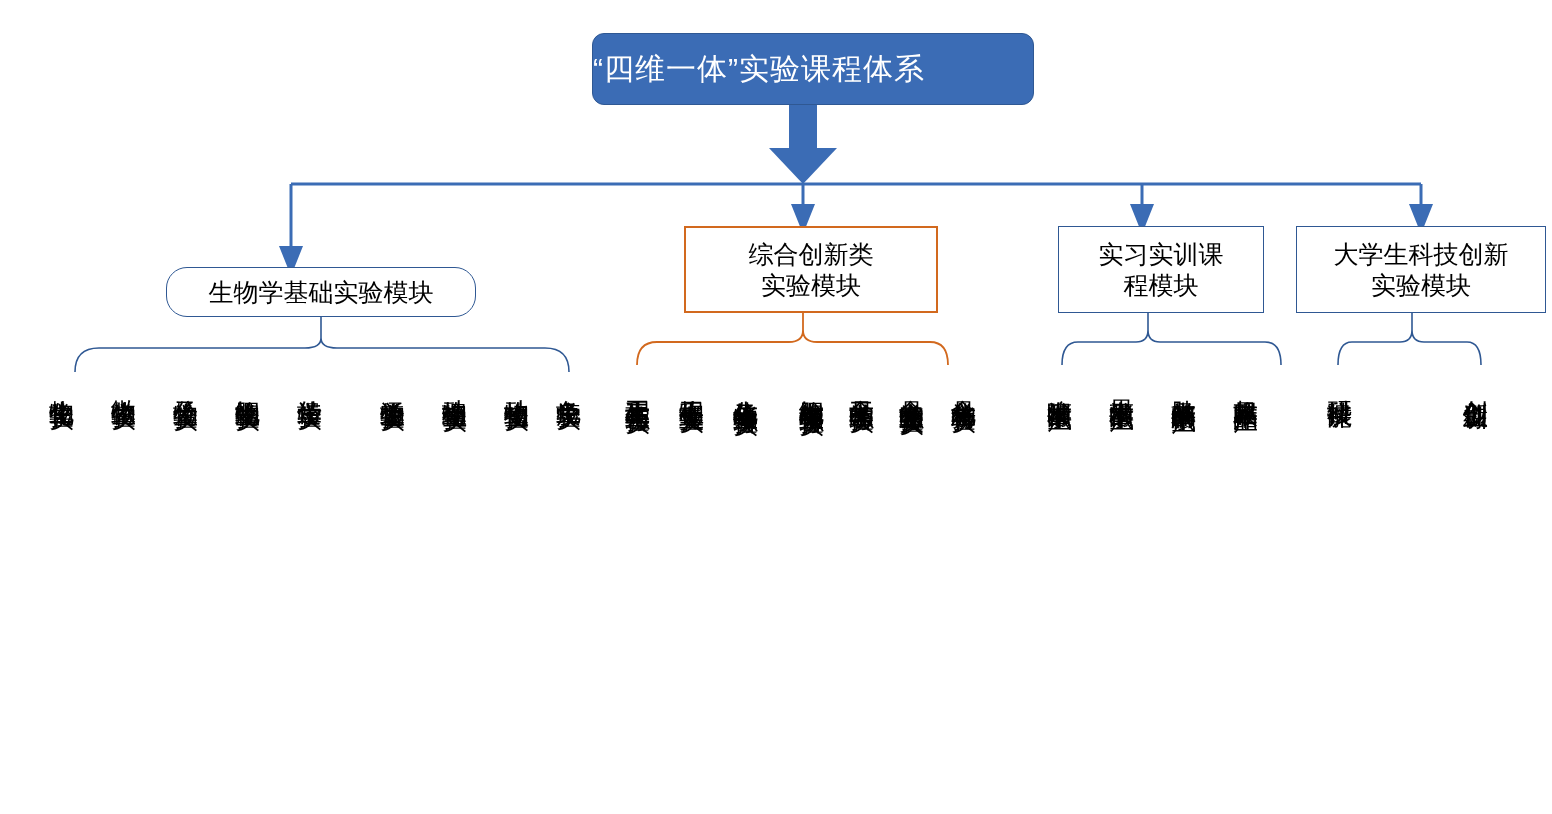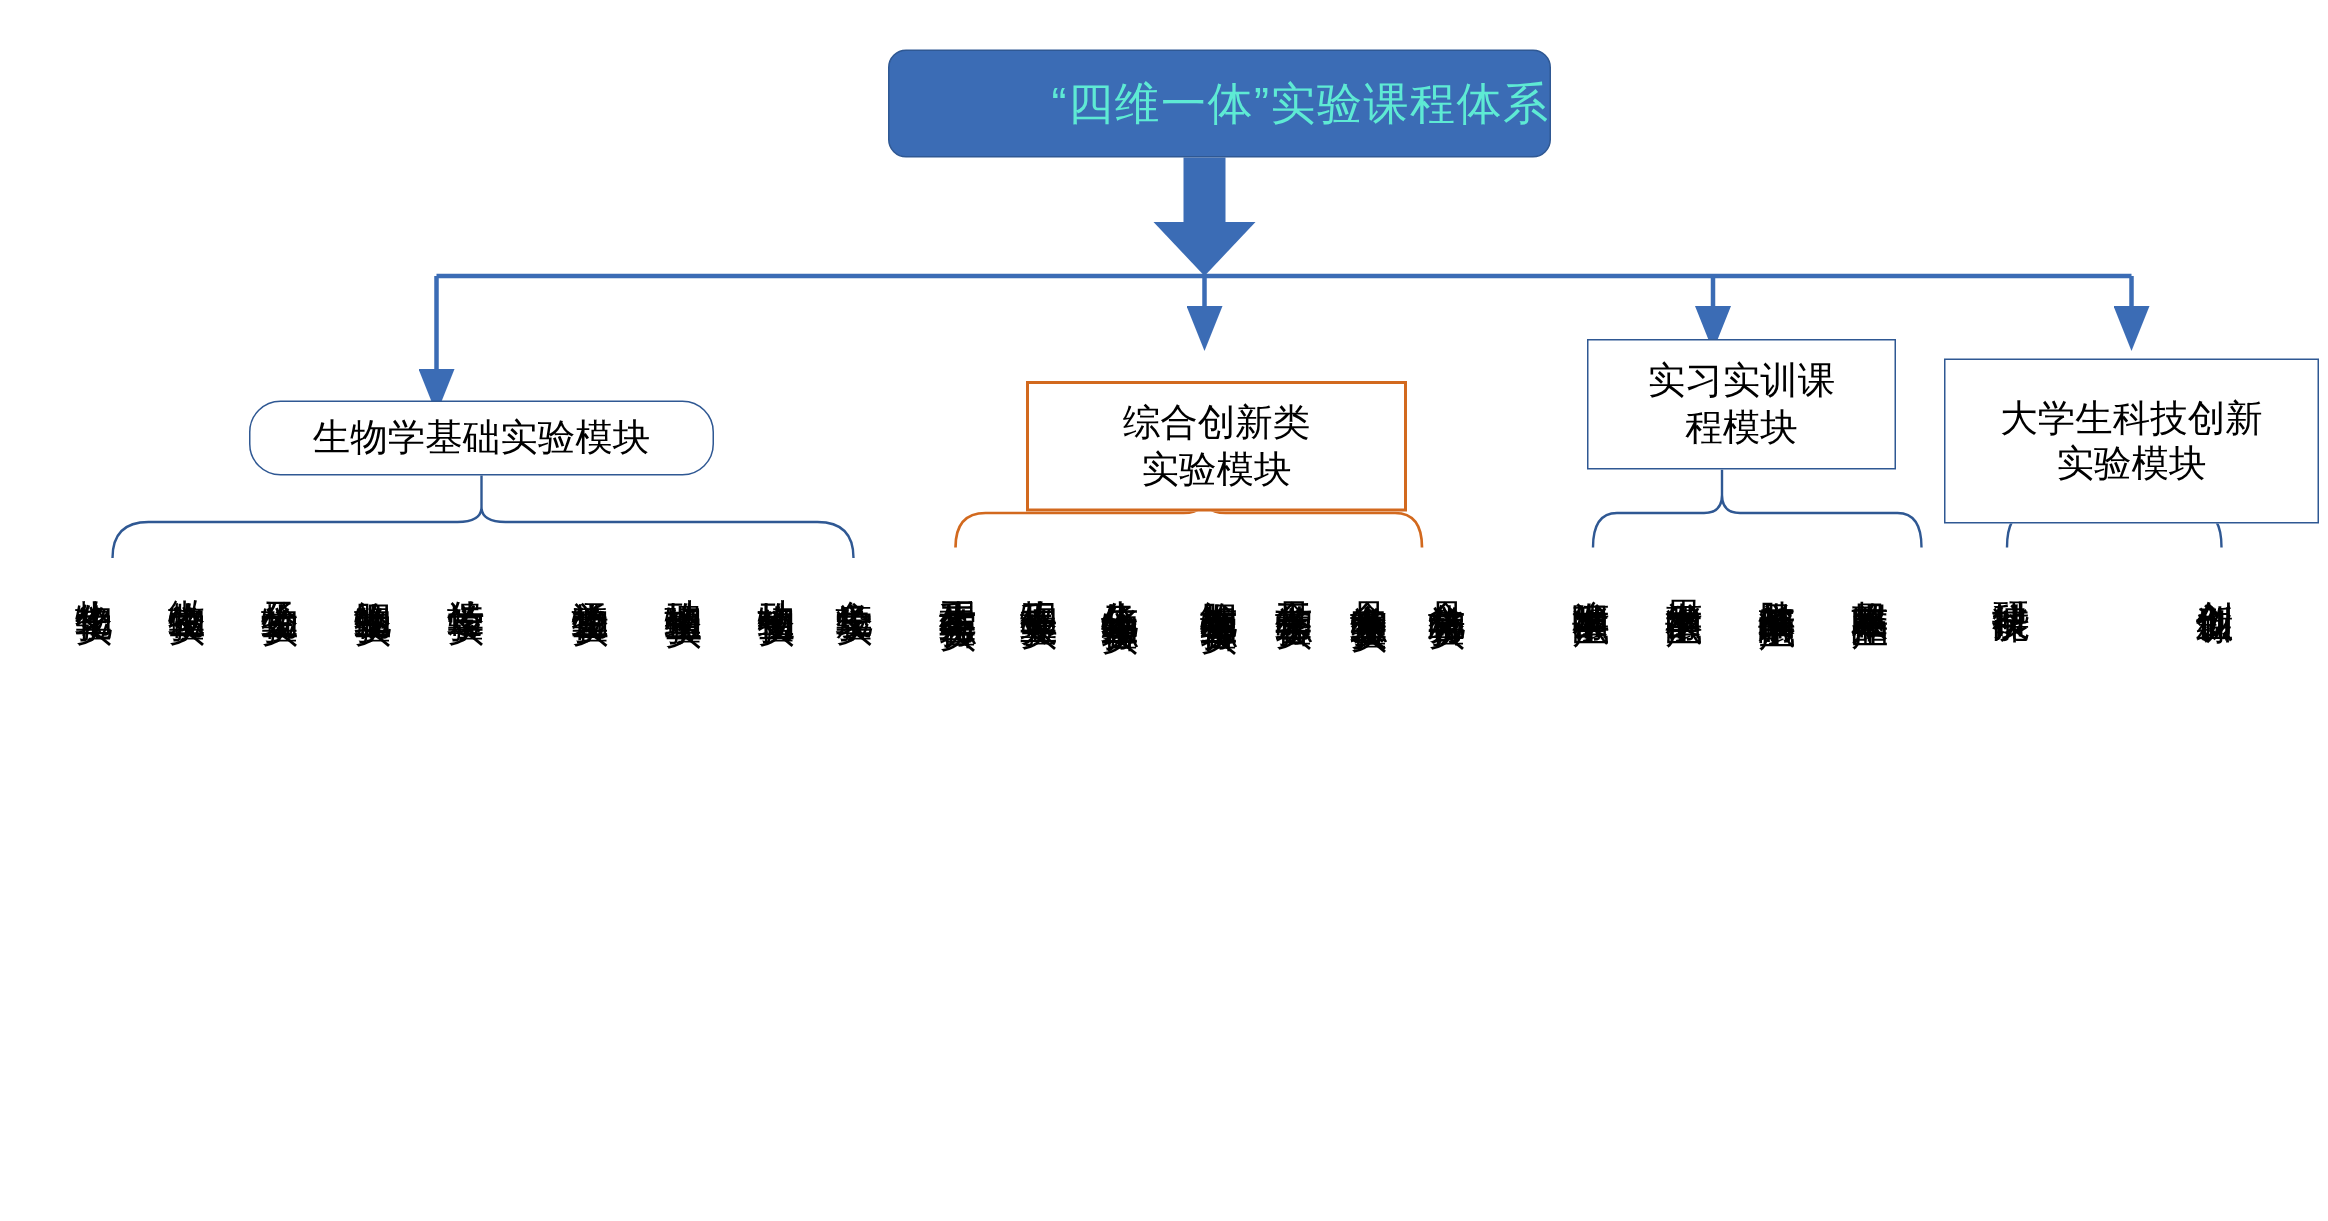--- a/index.html
+++ b/index.html
@@ -32,47 +32,47 @@
     position: absolute;
     left: 592px;
     top: 33px;
     width: 442px;
     height: 72px;
     background: #3b6cb5;
     border: 1px solid #2f5893;
     border-radius: 12px;
     display: flex;
     align-items: center;
-    justify-content: flex-end;
-    color: #5eead4;
+    justify-content: flex-start;
+    color: #ffffff;
     font-size: 30px;
     letter-spacing: 1px;
     box-sizing: border-box;
   }
 
   
   .module {
     position: absolute;
     box-sizing: border-box;
     background: #ffffff;
     display: flex;
     align-items: center;
     justify-content: center;
     text-align: center;
     font-size: 25px;
     line-height: 1.22;
     padding: 4px 6px;
   }
   .module.blue { border: 1.6px solid #2f5893; }
-  .module.orange { border: 2.4px solid #d2691e; margin-top: 28px; }
+  .module.orange { border: 2.4px solid #d2691e; }
 
   #module-basic   { left: 166px; top: 267px;  width: 310px; height: 50px; border-radius: 21px; }
   #module-innov   { left: 684px; top: 226px;  width: 254px; height: 87px; }
   #module-intern  { left: 1058px; top: 226px; width: 206px; height: 87px; }
-  #module-student { left: 1296px; top: 226px; width: 250px; height: 110px; margin-top: 13px; }
+  #module-student { left: 1296px; top: 226px; width: 250px; height: 87px; }
 
   
   .leaf {
     position: absolute;
     writing-mode: vertical-rl;
     text-orientation: upright;
     font-size: 25px;
     line-height: 1.12;
     letter-spacing: 1px;
     white-space: normal;

